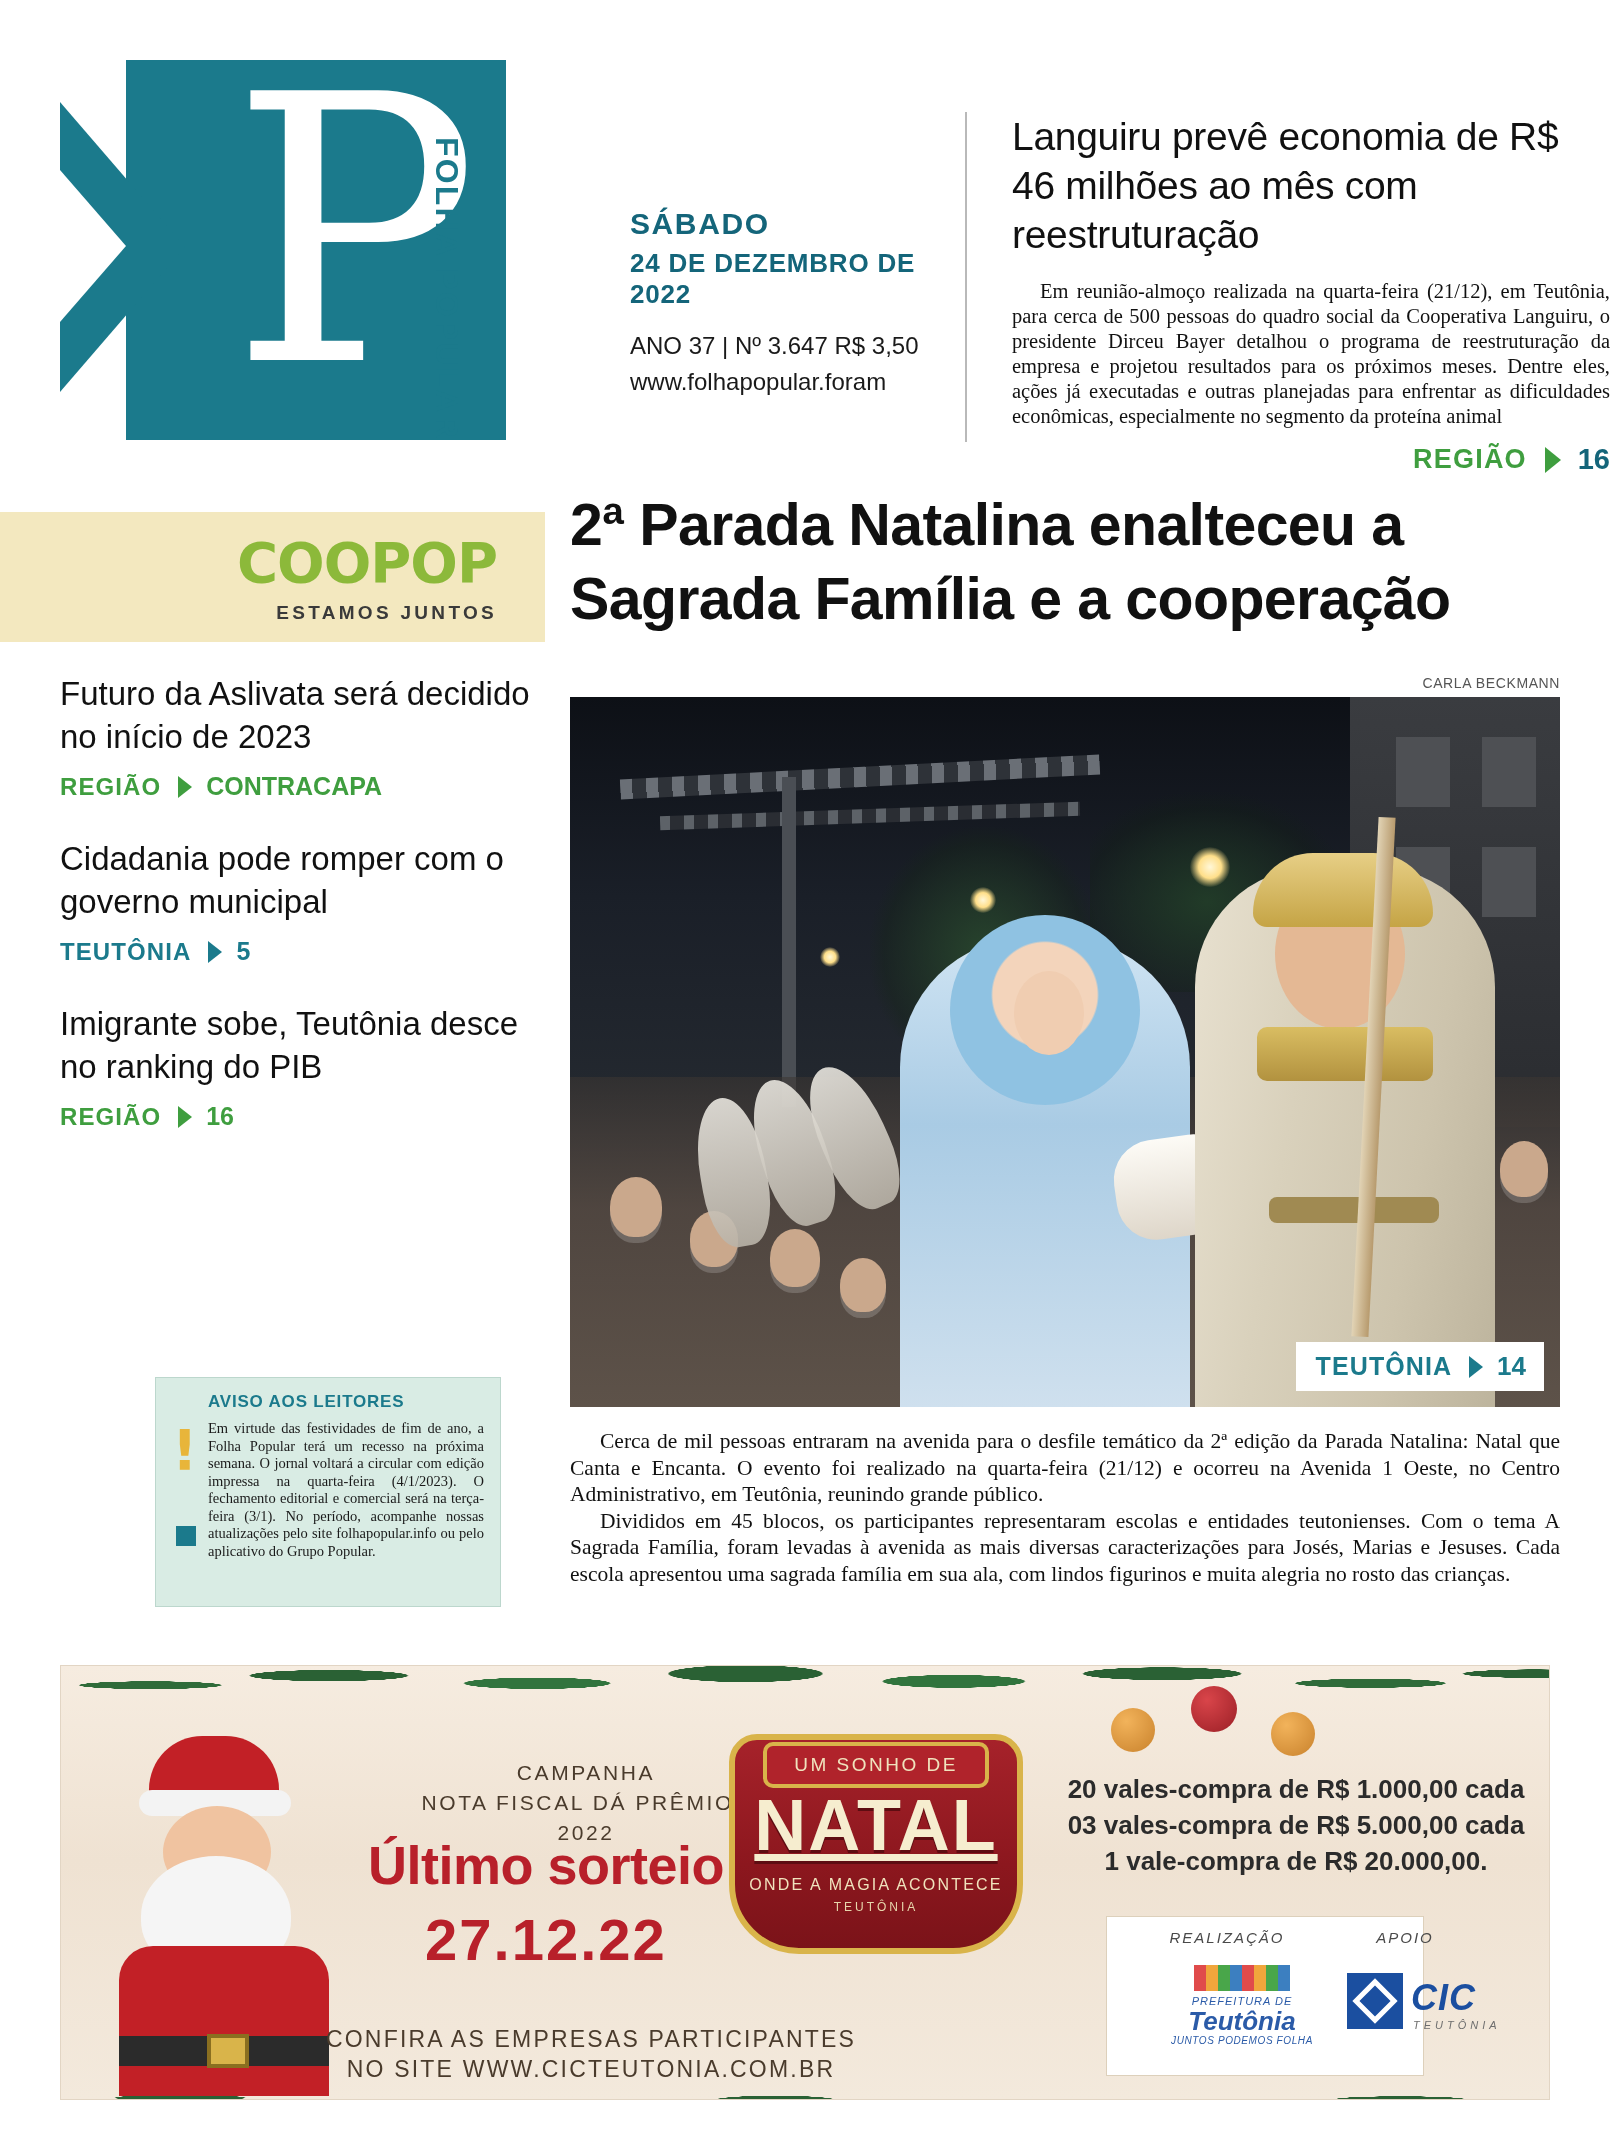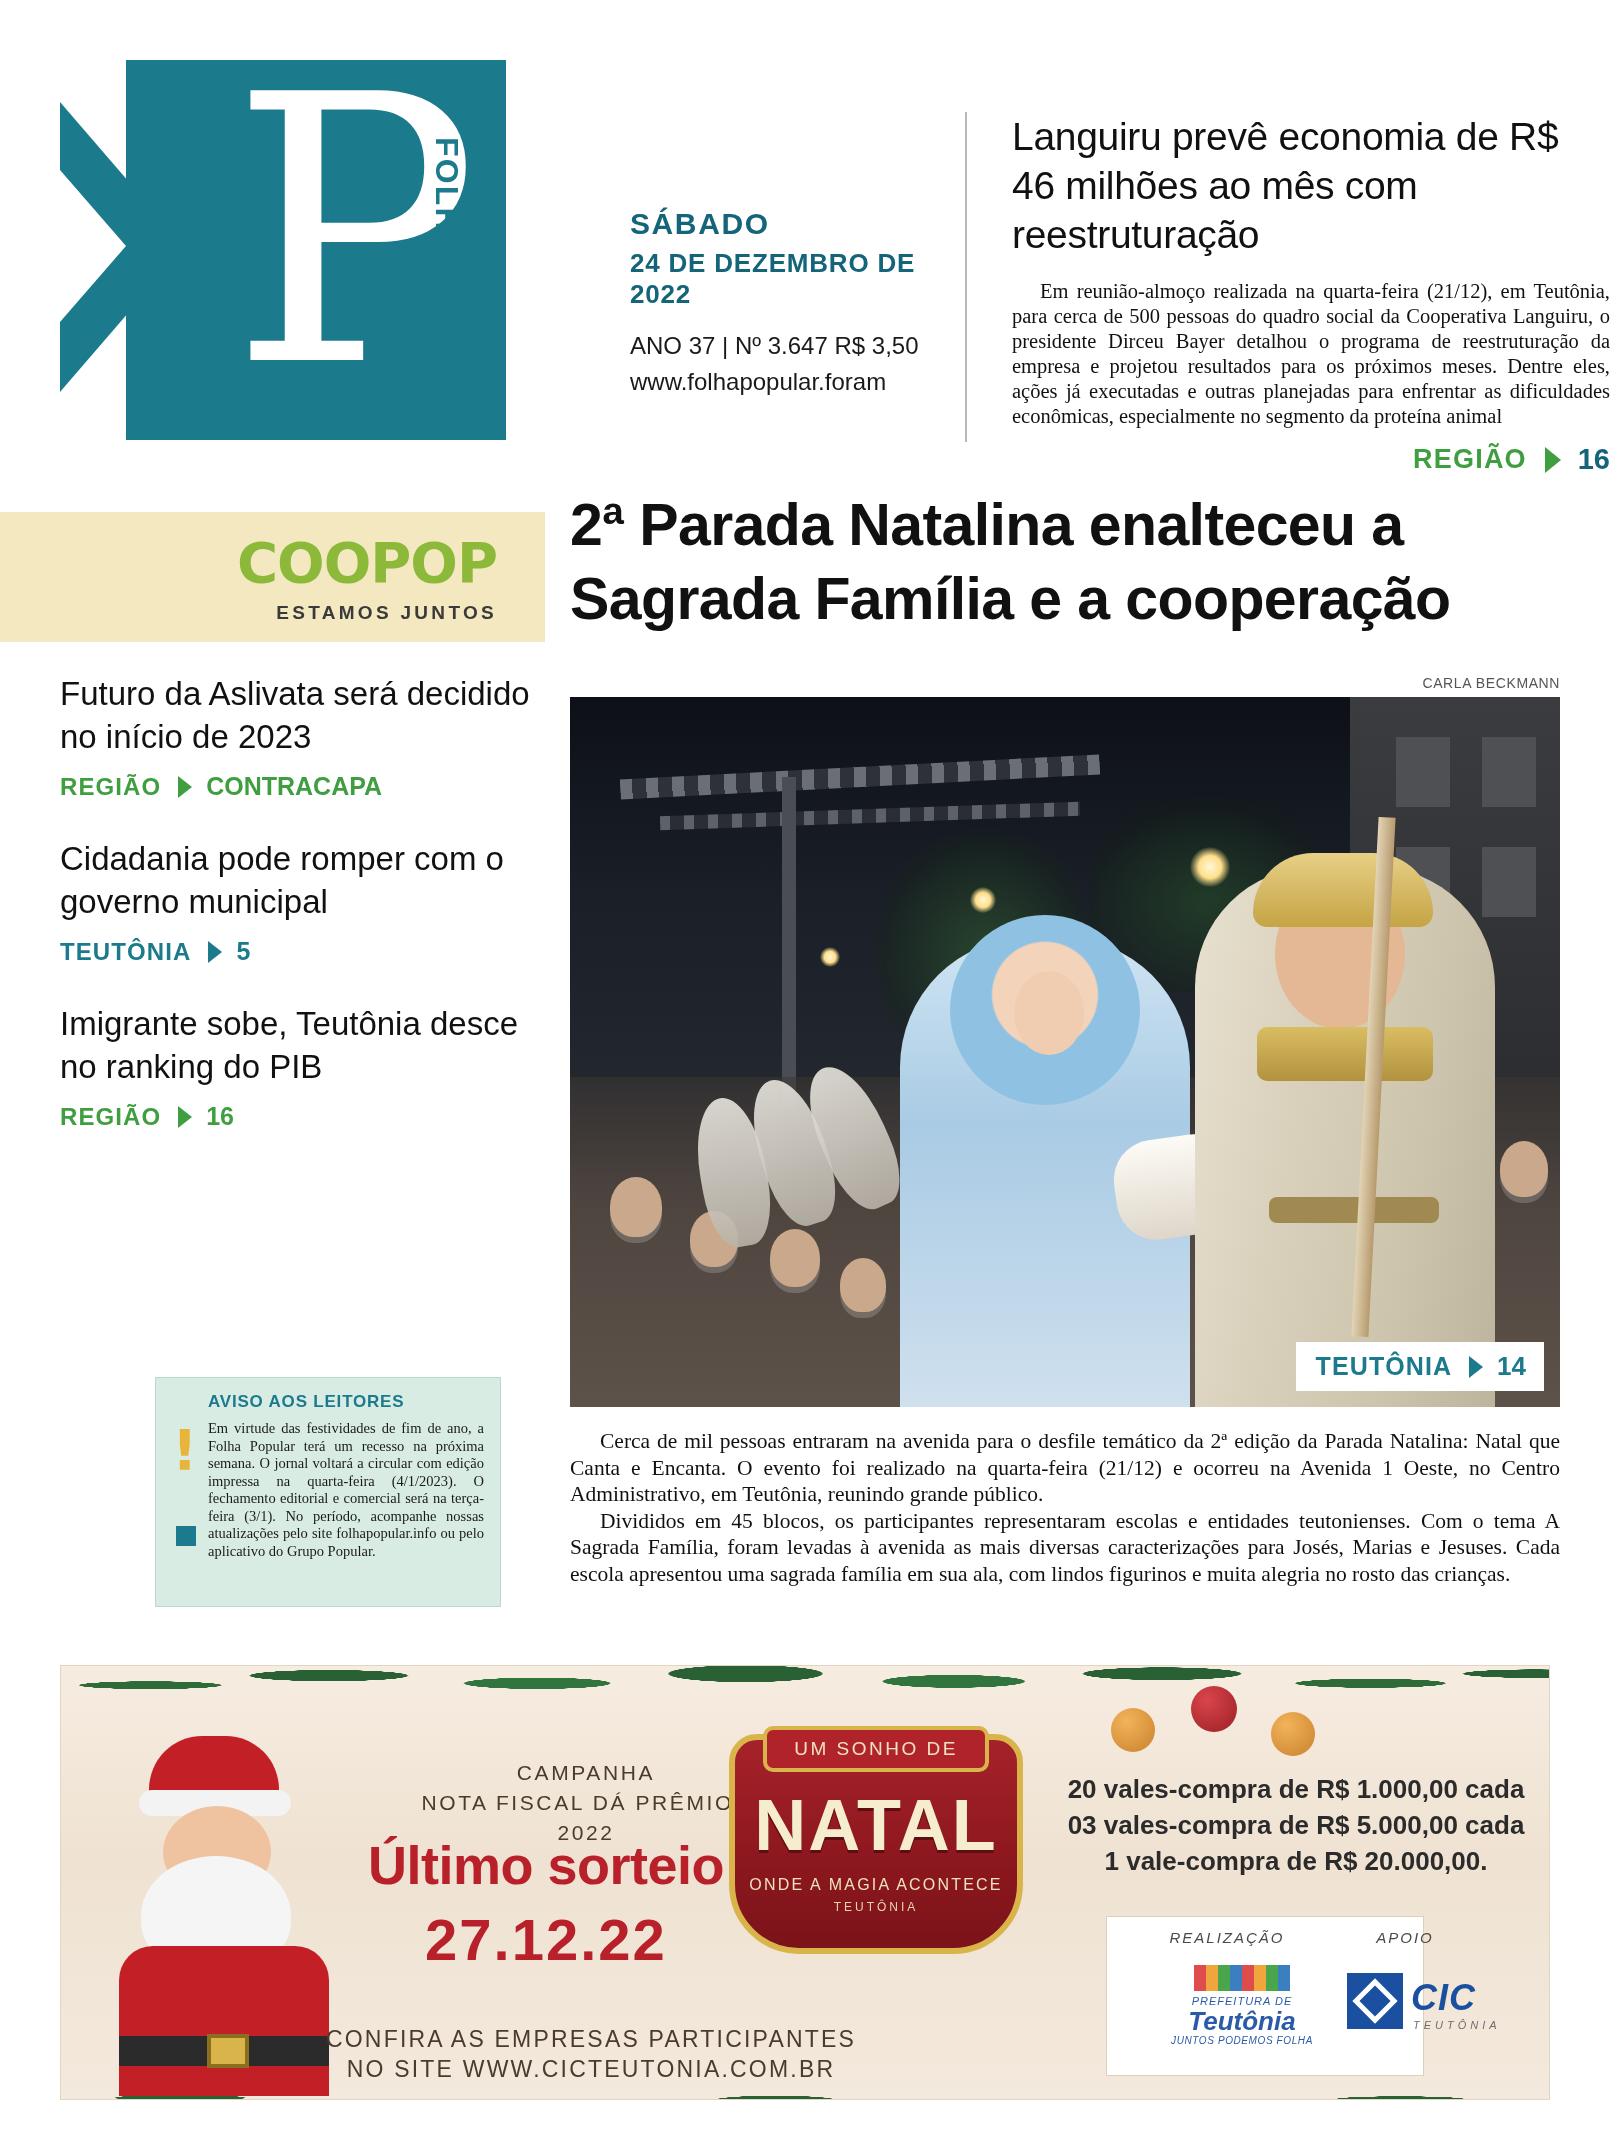--- a/index.html
+++ b/index.html
@@ -546,29 +546,30 @@
     position:absolute; left:660px; top:52px; width:310px; height:250px;
   }
   .badge-shield {
     position:absolute; left:8px; top:16px; width:294px; height:220px;
     background: linear-gradient(180deg,#a6222a 0%,#8c171e 60%,#7b1319 100%);
     border: 6px solid #d9b44a;
     border-radius: 28px 28px 70px 70px;
     box-sizing:border-box;
   }
   .badge-banner {
-    position:absolute; left:42px; top:8px; width:226px; height:46px;
+    position:absolute; left:42px; top:24px; width:226px; height:46px;
     background:#b0232b; border:4px solid #d9b44a; box-sizing:border-box;
     border-radius: 10px;
     color:#f0e3bd; font-size:19px; letter-spacing:2.5px; text-align:center; line-height:38px;
   }
   .badge-natal {
     position:absolute; left:8px; top:66px; width:294px; text-align:center;
     color:#f6edcf; font-size:72px; font-weight:bold; letter-spacing:2px;
     text-shadow: 0 3px 0 #5e0d12;
+    text-decoration: underline;
   }
   .badge-sub {
     position:absolute; left:8px; top:158px; width:294px; text-align:center;
     color:#f0e3bd; font-size:16px; letter-spacing:2.2px;
   }
   .badge-sub2 {
     position:absolute; left:8px; top:182px; width:294px; text-align:center;
     color:#e7d6ac; font-size:12px; letter-spacing:3px;
   }
   .prizes {

